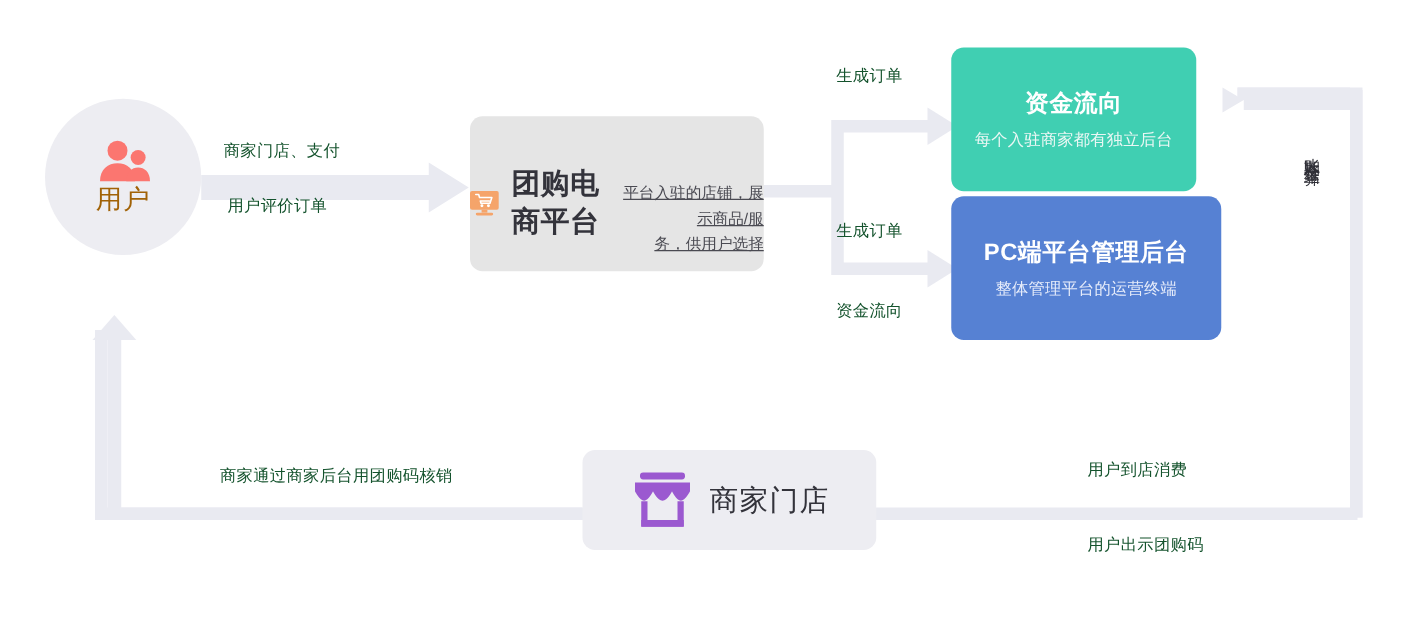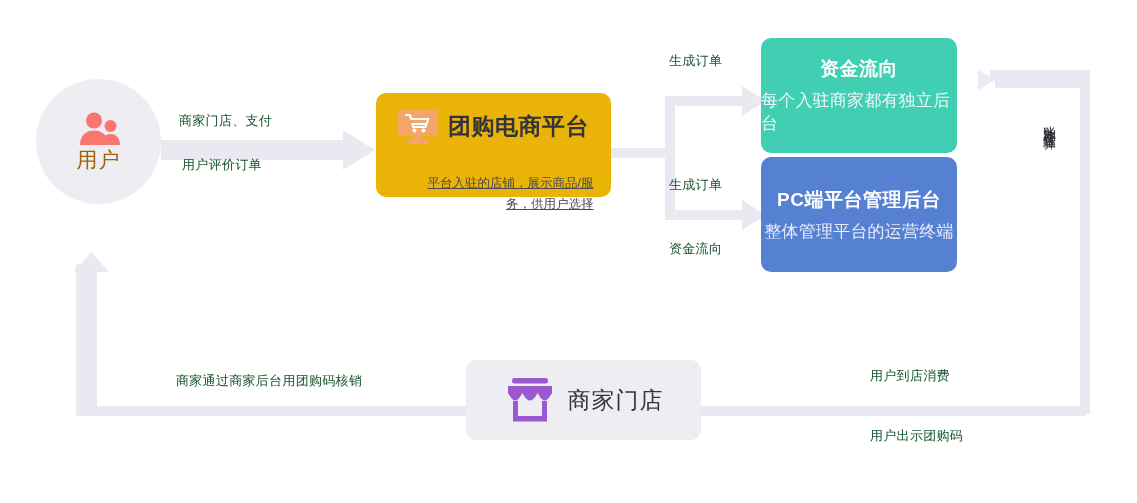--- a/index.html
+++ b/index.html
@@ -52,25 +52,25 @@
     color: #a16207;
     letter-spacing: 1px;
     line-height: 1.1;
   }
 
   
   #node-platform {
     left: 376px;
     top: 93px;
     width: 235px;
-    height: 104px;
-    border-radius: 10px;
-    background: #eab308;
-    display: flex;
-    flex-direction: column;
+    height: 124px;
+    border-radius: 10px;
+    background: #e5e5e5;
+    display: flex;
+    flex-direction: row;
     align-items: center;
     justify-content: flex-start;
     padding-top: 13px;
   }
   .platform-head {
     display: flex;
     align-items: center;
     justify-content: center;
     gap: 10px;
   }
@@ -103,38 +103,38 @@
     border-radius: 10px;
     background: #40CFB2;
     display: flex;
     flex-direction: column;
     align-items: center;
     justify-content: center;
   }
   #node-pc-backend {
     left: 761px;
     top: 157px;
-    width: 196px;
+    width: 216px;
     height: 115px;
     border-radius: 10px;
     background: #5681D3;
     display: flex;
     flex-direction: column;
     align-items: center;
     justify-content: center;
   }
   .box-title {
     font-size: 19px;
     font-weight: bold;
     color: #ffffff;
     letter-spacing: 0.5px;
   }
   .box-desc {
     margin-top: 7px;
-    font-size: 17px;
+    font-size: 13px;
     color: #eaf7f4;
     letter-spacing: 0.2px;
   }
   #node-pc-backend .box-desc { color: #e6ecfa; }
 
   
   #node-store {
     left: 466px;
     top: 360px;
     width: 235px;

